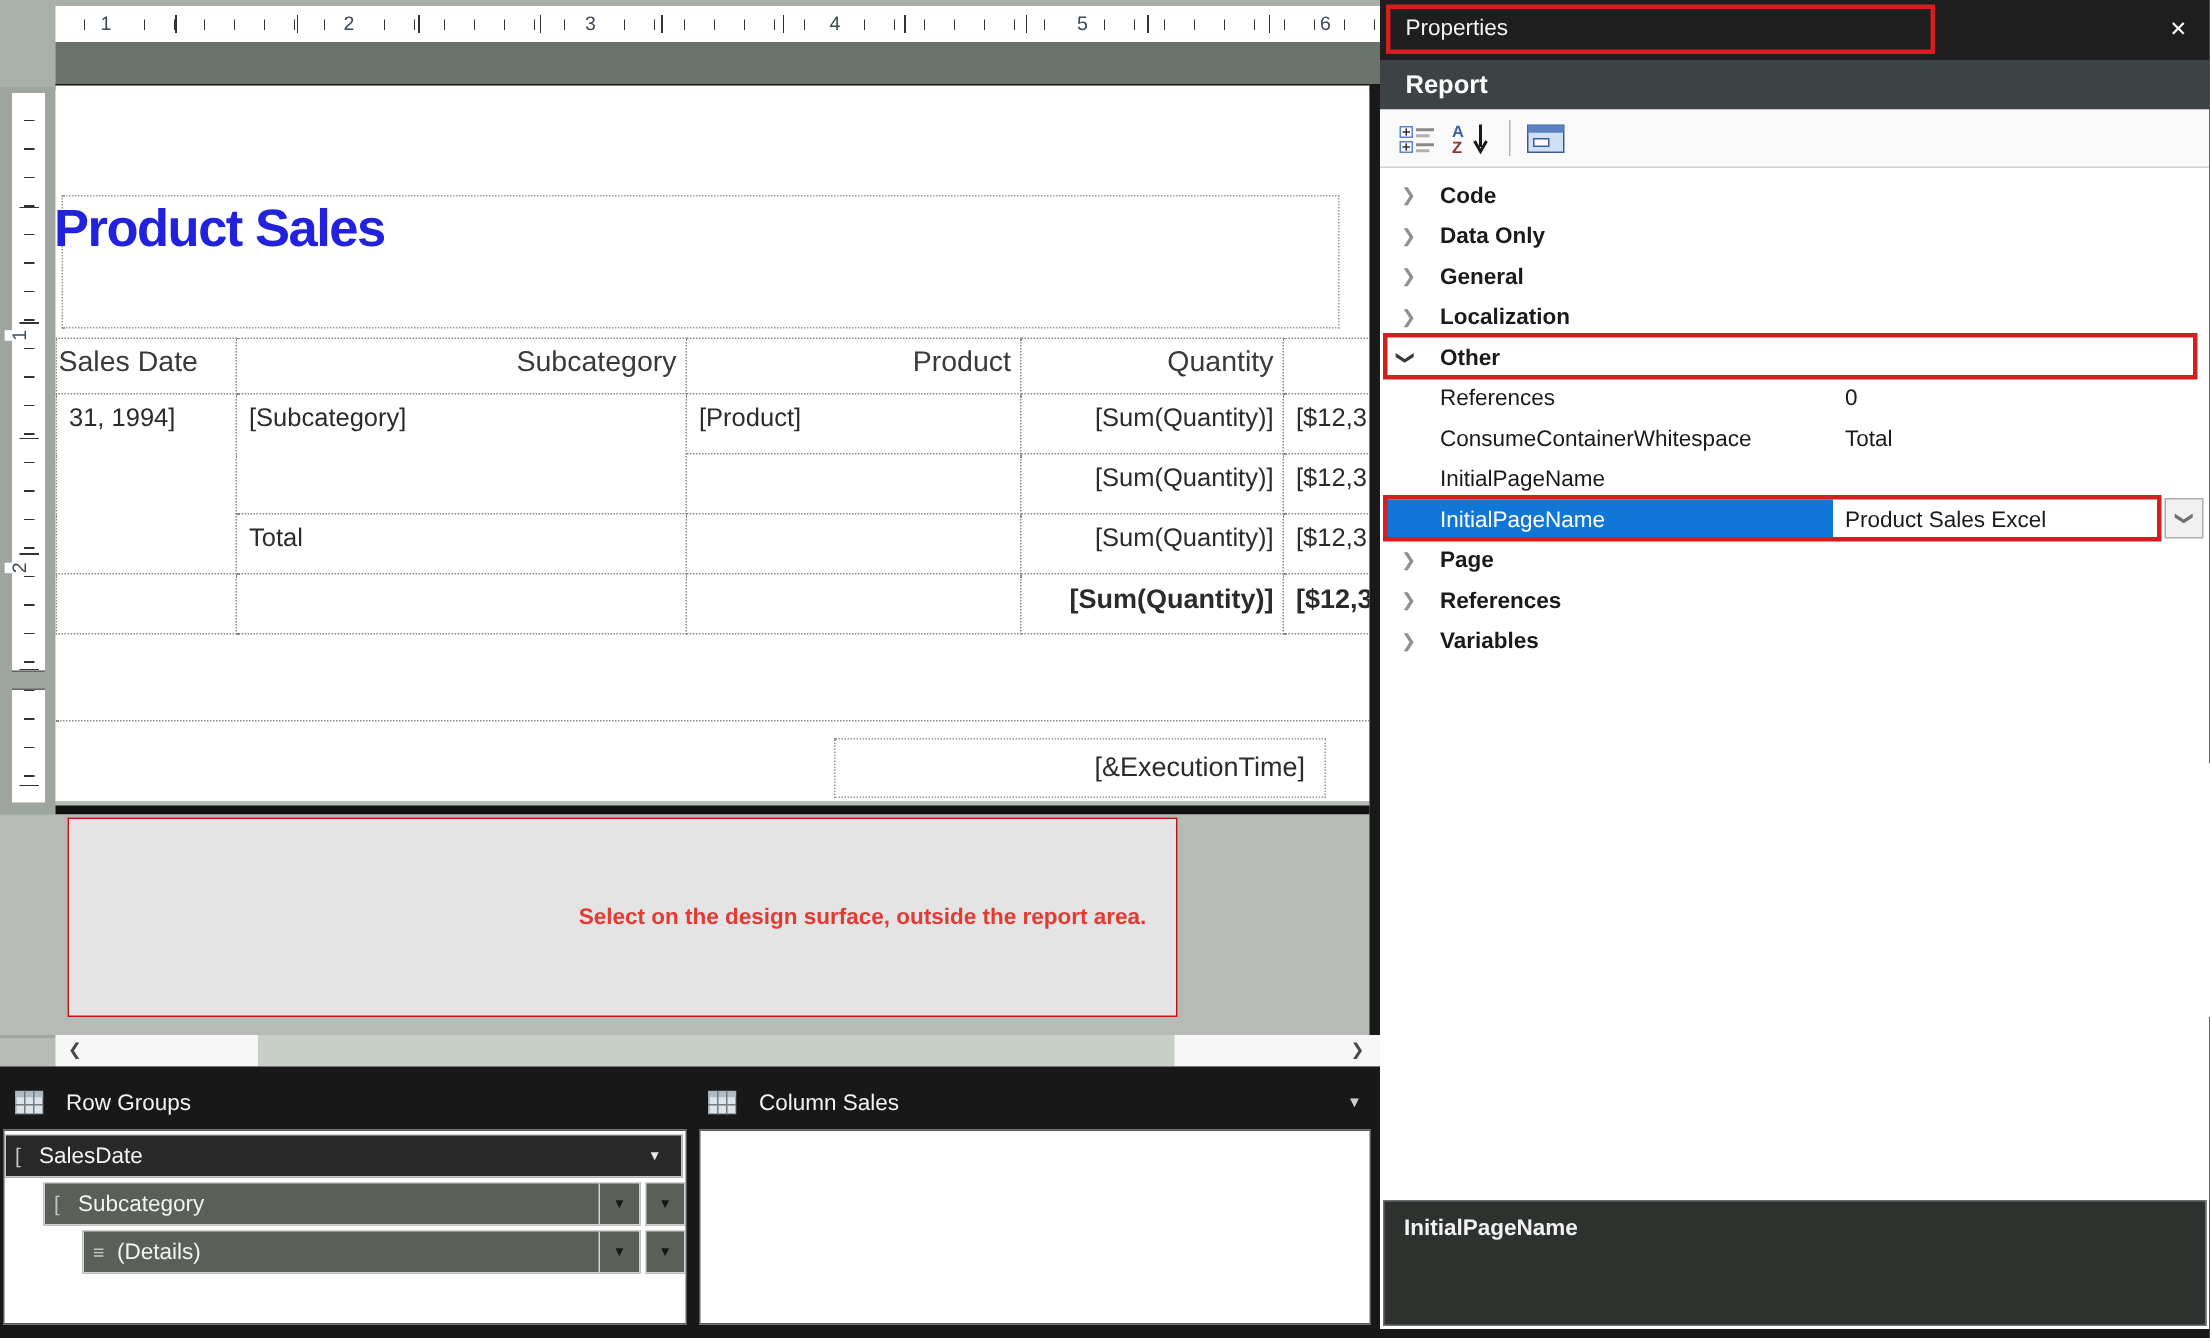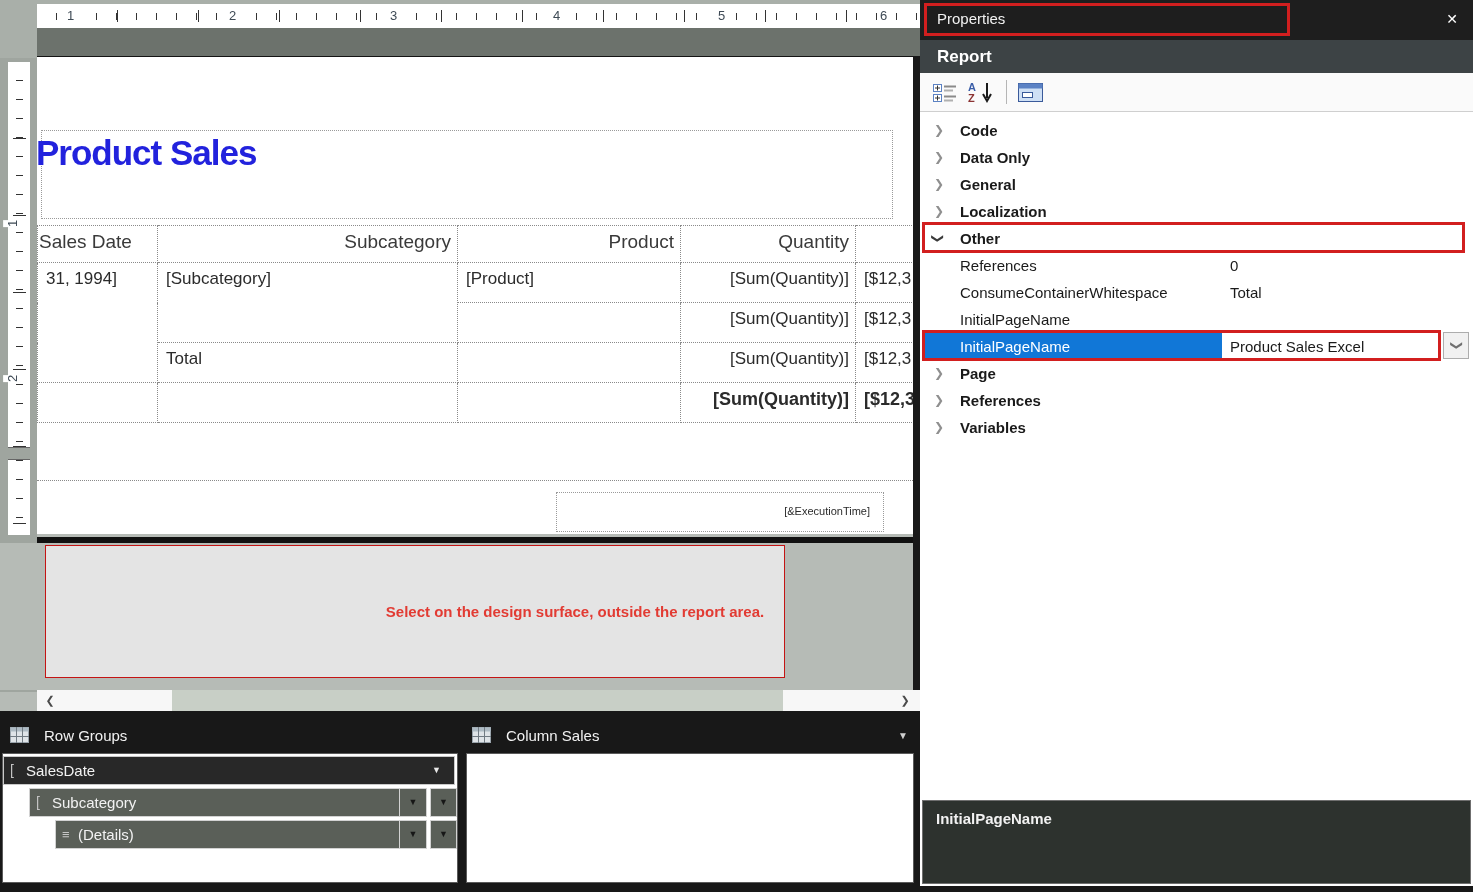--- a/index.html
+++ b/index.html
@@ -34,21 +34,21 @@
   table.tablix td{border:1px dotted #8a8a8a;font-size:17px;color:#2b2b2b;vertical-align:top;padding:6px 6px 0 8px;overflow:hidden;white-space:nowrap}
   table.tablix tr.thead td{font-weight:normal;font-size:19px;color:#3a3a3a;height:37px;padding-top:5px}
   table.tablix tr.drow td{height:40px}
   td.ar{text-align:right;padding-right:11px}
   td.clipL{padding-left:0;text-indent:-7px}
   td.datecell{padding-left:30px}
   tr.totalrow td{font-weight:bold;font-size:18px}
 
   .bodysep{position:absolute;left:0;top:423px;width:876px;border-top:1px dotted #8a8a8a}
   .footerbox{position:absolute;left:519px;top:435px;width:328px;height:40px;border:1px dotted #9a9a9a;
-    font-size:11px;color:#2b2b2b;text-align:right;line-height:37px;padding-right:13px}
+    font-size:18px;color:#2b2b2b;text-align:right;line-height:37px;padding-right:13px}
 
   .pagebottom{position:absolute;left:37px;top:537px;width:876px;height:6px;background:#111}
   .lowersurface{position:absolute;left:0;top:543px;width:913px;height:147px;background:#b6bbb6}
   .redbox{position:absolute;left:45px;top:545px;width:740px;height:133px;background:#e4e4e4;border:1px solid #c41414;display:flex;align-items:center}
   .redbox .msg{width:100%;text-align:center;padding-left:320px;font-size:15px;font-weight:bold;color:#e23b33}
   .rightdark{position:absolute;left:913px;top:56px;width:7px;height:634px;background:#191919}
 
   .hscroll{position:absolute;left:37px;top:690px;width:883px;height:21px;background:#f7f7f7}
   .hscroll .thumb{position:absolute;left:135px;top:0;width:611px;height:21px;background:#c8cfc6}
   .sarrow{position:absolute;top:0;width:22px;height:21px;color:#4a4a4a;font-size:11px;line-height:21px;text-align:center}

